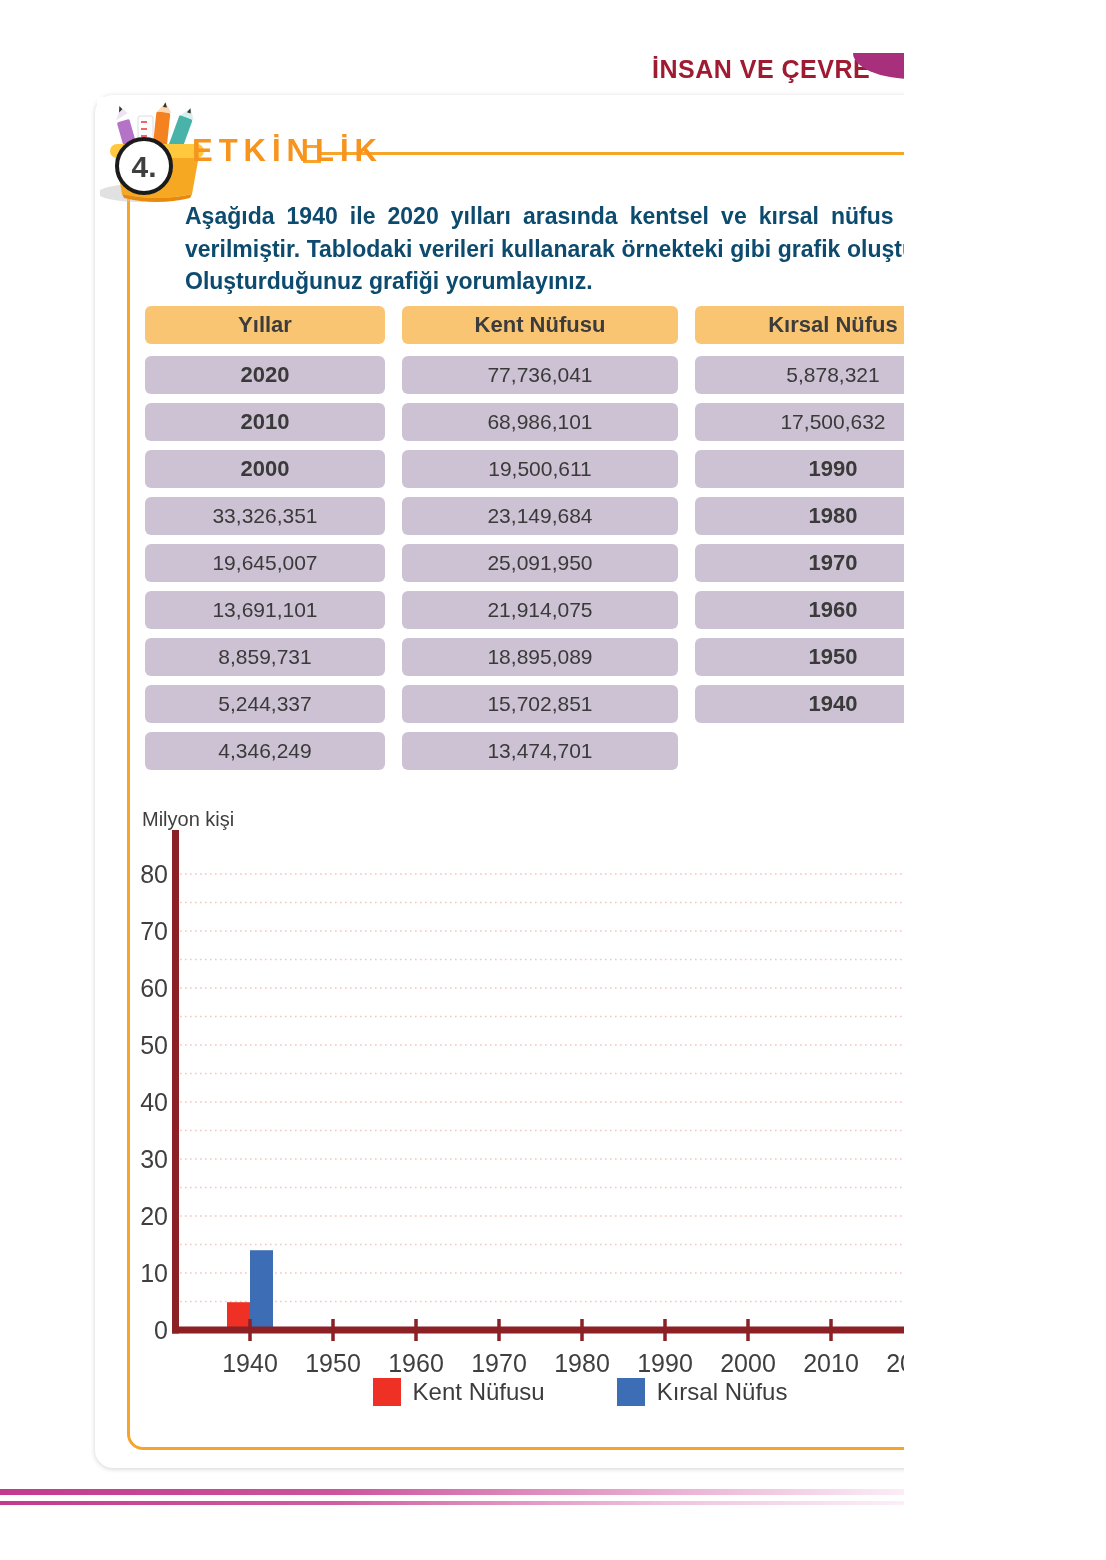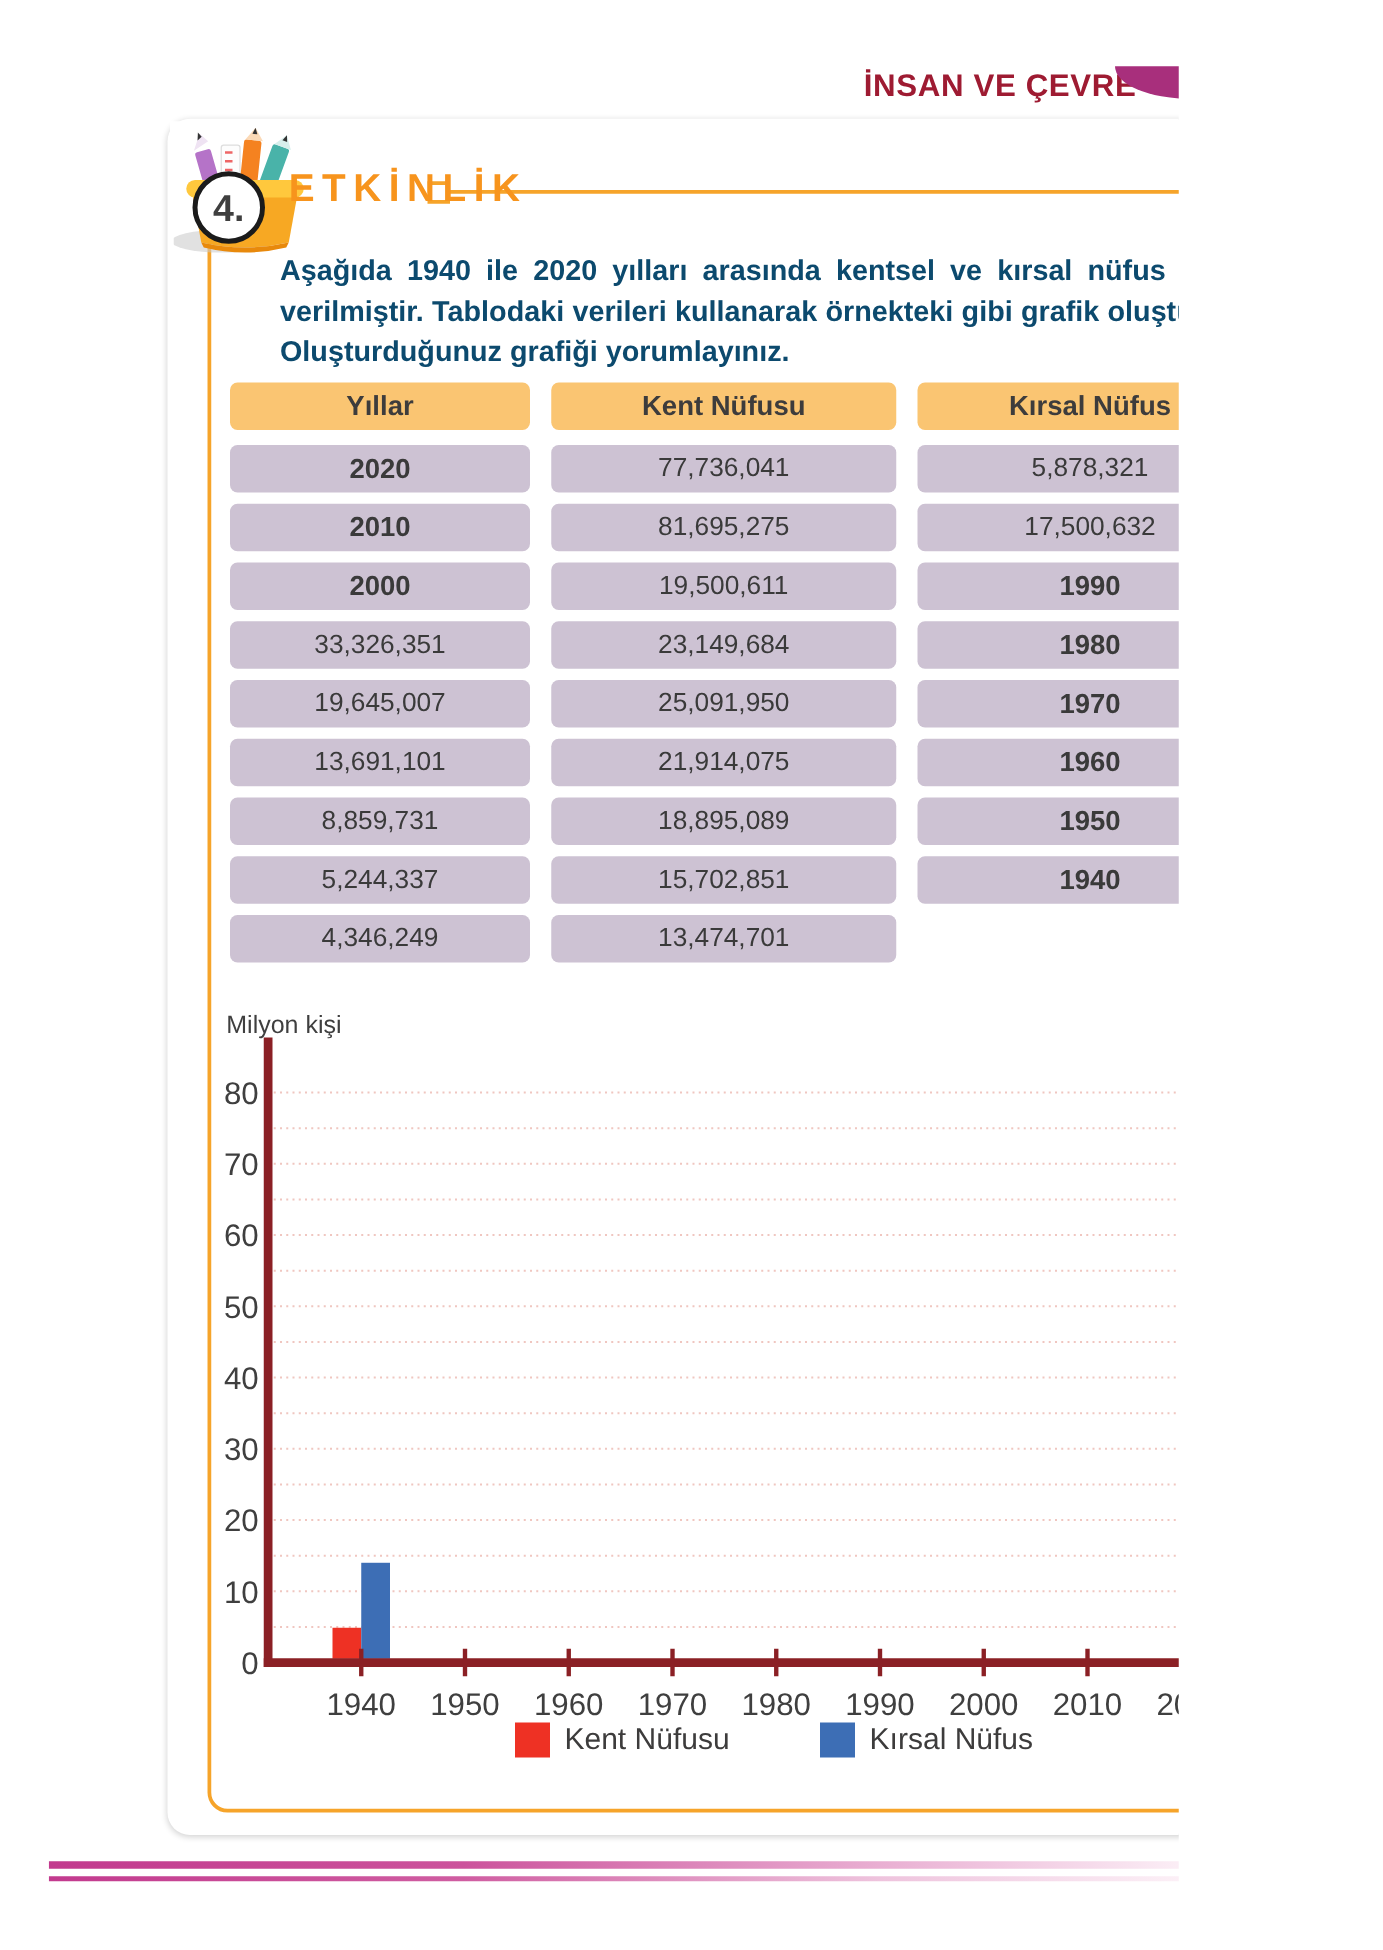--- a/index.html
+++ b/index.html
@@ -1,17 +1,17 @@
 <!DOCTYPE html>
 <html><head>
 <meta charset="utf-8">
 <style>
   html,body{margin:0;padding:0;background:#fff;}
   body{font-family:"Liberation Sans",sans-serif;color:#3d3c3c;}
-  #page{position:relative;width:904px;height:1560px;background:#fff;overflow:hidden;margin-left:39px;}
+  #page{position:relative;width:904px;height:1560px;background:#fff;overflow:hidden;}
 
   
   .doc-title{position:absolute;left:652px;top:55px;width:215px;font-size:25px;font-weight:bold;
     color:#9e1b32;letter-spacing:.5px;white-space:nowrap;}
   .unit-badge{position:absolute;left:905px;top:53px;width:201px;height:40px;
     background:linear-gradient(90deg,#bd3a89,#d express 0%,#d875ad 100%);
     background:linear-gradient(90deg,#bd3a89 0%,#d875ad 100%);
     border-radius:0 0 0 26px;display:flex;align-items:flex-start;justify-content:center;
     color:#fff;font-weight:bold;font-size:24px;}
   .unit-badge::before{content:"";position:absolute;left:-52px;top:0;width:60px;height:26px;
@@ -110,21 +110,21 @@
 
   <div class="ptable">
     <div class="hcell">Yıllar</div>
     <div class="hcell">Kent Nüfusu</div>
     <div class="hcell">Kırsal Nüfus</div>
 
   <div class="cell year">2020</div>
       <div class="cell">77,736,041</div>
       <div class="cell">5,878,321</div>
       <div class="cell year">2010</div>
-      <div class="cell">81,695,275</div>
+      <div class="cell">68,986,101</div>
       <div class="cell">17,500,632</div>
       <div class="cell year">2000</div>
       <div class="cell">19,500,611</div>
       <div class="cell year">1990</div>
       <div class="cell">33,326,351</div>
       <div class="cell">23,149,684</div>
       <div class="cell year">1980</div>
       <div class="cell">19,645,007</div>
       <div class="cell">25,091,950</div>
       <div class="cell year">1970</div>

